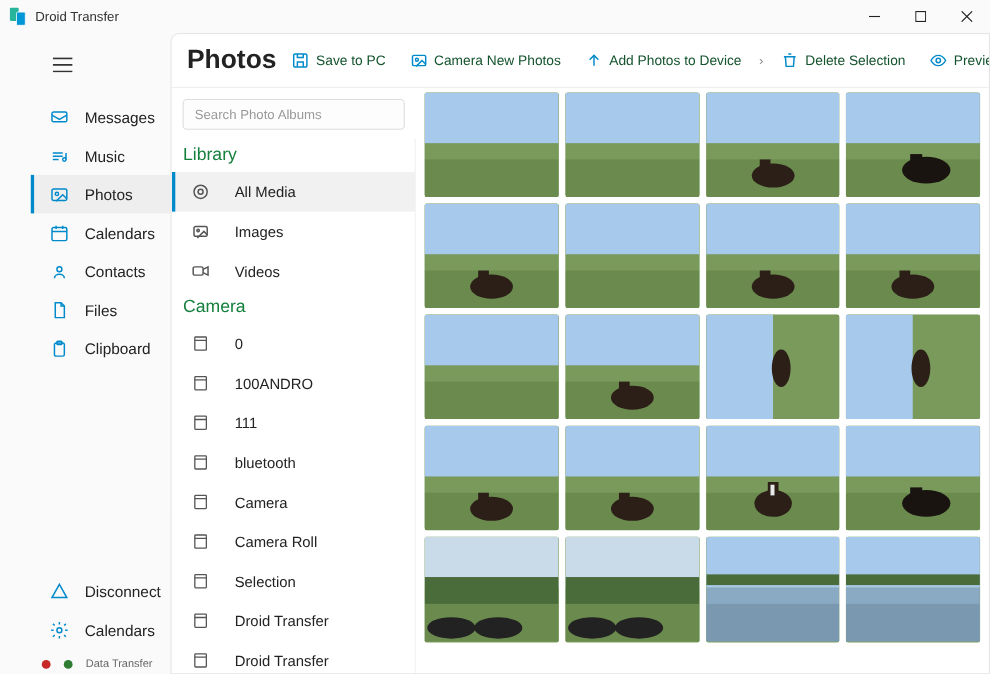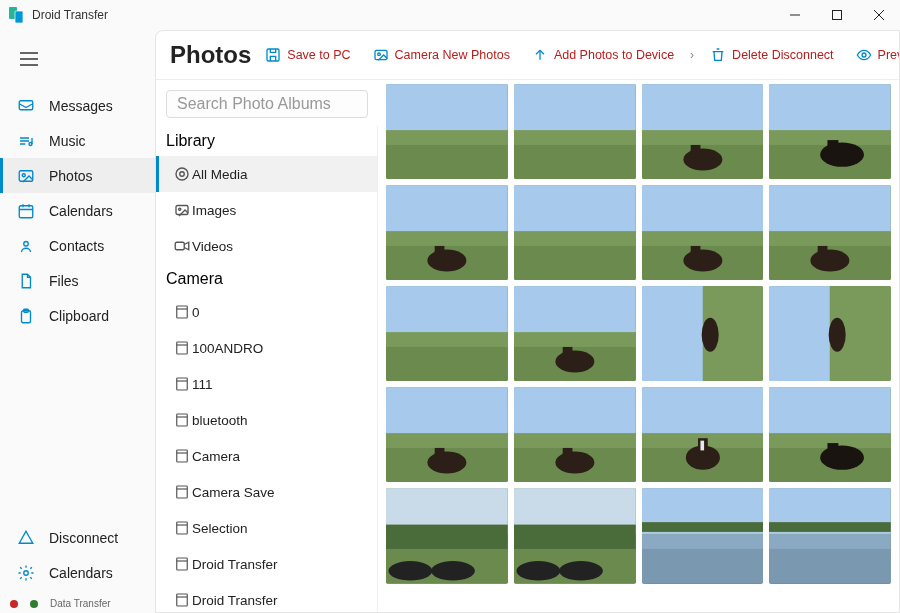--- a/index.html
+++ b/index.html
@@ -7,46 +7,46 @@
 
 .titlebar { height: 30px; display: flex; align-items: center; padding-left: 8px; background: #fafafa; }
 .titlebar .app-icon { width: 18px; height: 18px; margin-right: 6px; }
 .titlebar .title { font-size: 12px; color: #333; flex: 1; }
 .winbtns { display: flex; }
 .winbtn { width: 42px; height: 30px; display: flex; align-items: center; justify-content: center; color: #222; cursor: pointer; }
 .winbtn svg { width: 10px; height: 10px; }
 
 .body { display: flex; height: 583px; }
 
-.leftnav { width: 155px; display: flex; flex-direction: column; padding-top: 22px; }
+.leftnav { width: 155px; display: flex; flex-direction: column; padding-top: 22px; padding-left: 28px; }
 .hamburger { padding: 0 20px 18px; }
 .hamburger svg { width: 18px; height: 14px; }
 .nav-list { flex: 1; }
 .nav-item { display: flex; align-items: center; gap: 14px; height: 35px; padding: 0 14px; font-size: 14px; color: #222; cursor: pointer; border-left: 3px solid transparent; }
 .nav-item.active { background: #eee; border-left-color: #008acc; }
 .nav-icon { width: 18px; height: 18px; color: #008acc; flex-shrink: 0; }
 .nav-bottom { padding-bottom: 4px; }
 .statusbar { display: flex; align-items: center; gap: 12px; padding: 4px 10px; font-size: 10px; color: #666; }
 .dot { width: 8px; height: 8px; border-radius: 50%; }
 
 .main { flex: 1; display: flex; flex-direction: column; background: #fff; border-top-left-radius: 8px; border: 1px solid #e5e5e5; overflow: hidden; }
 .main-header { display: flex; align-items: center; padding: 10px 14px; gap: 6px; border-bottom: 1px solid #eee; }
 .page-title { font-size: 24px; font-weight: 600; color: #222; flex: 1; }
-.tool-btn { display: flex; align-items: center; gap: 6px; font-size: 12.5px; color: #b91c1c; padding: 4px 8px; cursor: pointer; white-space: nowrap; }
+.tool-btn { display: flex; align-items: center; gap: 6px; font-size: 12.5px; color: #14532d; padding: 4px 8px; cursor: pointer; white-space: nowrap; }
 .tool-btn svg { width: 16px; height: 16px; color: #008acc; }
 .tool-sep { color: #888; font-size: 12px; padding: 0 2px; }
 
 .main-body { flex: 1; display: flex; overflow: hidden; }
 .sidebar { width: 222px; display: flex; flex-direction: column; overflow: hidden; }
 .search-wrap { padding: 10px 10px 8px; }
-.search-input { width: 100%; height: 28px; border: 1px solid #ddd; border-radius: 4px; padding: 0 10px; font-size: 16px; background: #fdfdfd; color: #1d4ed8; }
+.search-input { width: 100%; height: 28px; border: 1px solid #ddd; border-radius: 4px; padding: 0 10px; font-size: 12px; background: #fdfdfd; color: #1d4ed8; }
 .search-input::placeholder { color: #999; }
 .sidebar-scroll { flex: 1; overflow-y: auto; border-right: 1px solid #eee; }
-.section-title { font-size: 16px; font-weight: 500; color: #000000; padding: 6px 10px; }
-.lib-item, .album-item { display: flex; align-items: center; gap: 1px; height: 36px; padding: 0 14px; font-size: 13.5px; color: #222; cursor: pointer; border-left: 3px solid transparent; }
+.section-title { font-size: 16px; font-weight: 500; color: #15803d; padding: 6px 10px; }
+.lib-item, .album-item { display: flex; align-items: center; gap: 22px; height: 36px; padding: 0 14px; font-size: 13.5px; color: #222; cursor: pointer; border-left: 3px solid transparent; }
 .lib-item.active { background: #f1f1f1; border-left-color: #008acc; font-weight: 500; }
 .lib-icon, .album-icon { width: 18px; height: 18px; color: #555; flex-shrink: 0; }
 
 .grid-wrap { flex: 1; overflow-y: auto; padding: 4px 8px; }
 .photo-grid { display: grid; grid-template-columns: repeat(4, 1fr); gap: 6px; }
 .thumb { aspect-ratio: 1.28; border-radius: 2px; overflow: hidden; cursor: pointer; background: #7a9a5c; }
 .thumb svg { width: 100%; height: 100%; display: block; }
 
 ::-webkit-scrollbar { width: 6px; }
 ::-webkit-scrollbar-thumb { background: #bbb; border-radius: 3px; }
@@ -193,21 +193,21 @@
           </svg>
         <span>Add Photos to Device</span>
       </div>
       <span class="tool-sep">›</span>
       <div class="tool-btn">
         <svg viewBox="0 0 24 24" fill="none" stroke="currentColor" stroke-width="2">
             <path d="M4 7h16"></path>
             <path d="M10 3h4"></path>
             <path d="M6 7l1 13h10l1-13"></path>
           </svg>
-        <span>Delete Disconnect</span>
+        <span>Delete Selection</span>
       </div>
       <div class="tool-btn">
         <svg viewBox="0 0 24 24" fill="none" stroke="currentColor" stroke-width="2">
             <path d="M2 12s4-7 10-7 10 7 10 7-4 7-10 7-10-7-10-7z"></path>
             <circle cx="12" cy="12" r="3"></circle>
           </svg>
         <span>Preview</span>
       </div>
     </div>
 
@@ -277,21 +277,21 @@
                     <rect x="5" y="4" width="14" height="16" rx="1"></rect>
                     <path d="M5 8h14"></path>
                   </svg></span>
                 <span>Camera</span>
               </div>
               <div class="album-item">
                 <span class="album-icon"><svg viewBox="0 0 24 24" fill="none" stroke="currentColor" stroke-width="1.6">
                     <rect x="5" y="4" width="14" height="16" rx="1"></rect>
                     <path d="M5 8h14"></path>
                   </svg></span>
-                <span>Camera Save</span>
+                <span>Camera Roll</span>
               </div>
               <div class="album-item">
                 <span class="album-icon"><svg viewBox="0 0 24 24" fill="none" stroke="currentColor" stroke-width="1.6">
                     <rect x="5" y="4" width="14" height="16" rx="1"></rect>
                     <path d="M5 8h14"></path>
                   </svg></span>
                 <span>Selection</span>
               </div>
               <div class="album-item">
                 <span class="album-icon"><svg viewBox="0 0 24 24" fill="none" stroke="currentColor" stroke-width="1.6">

